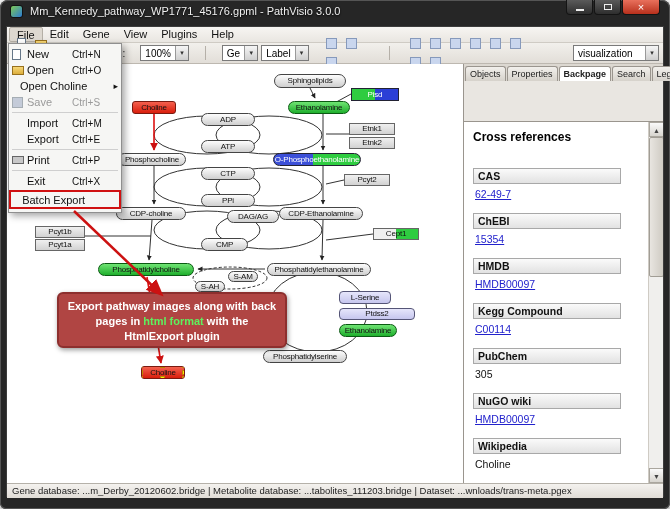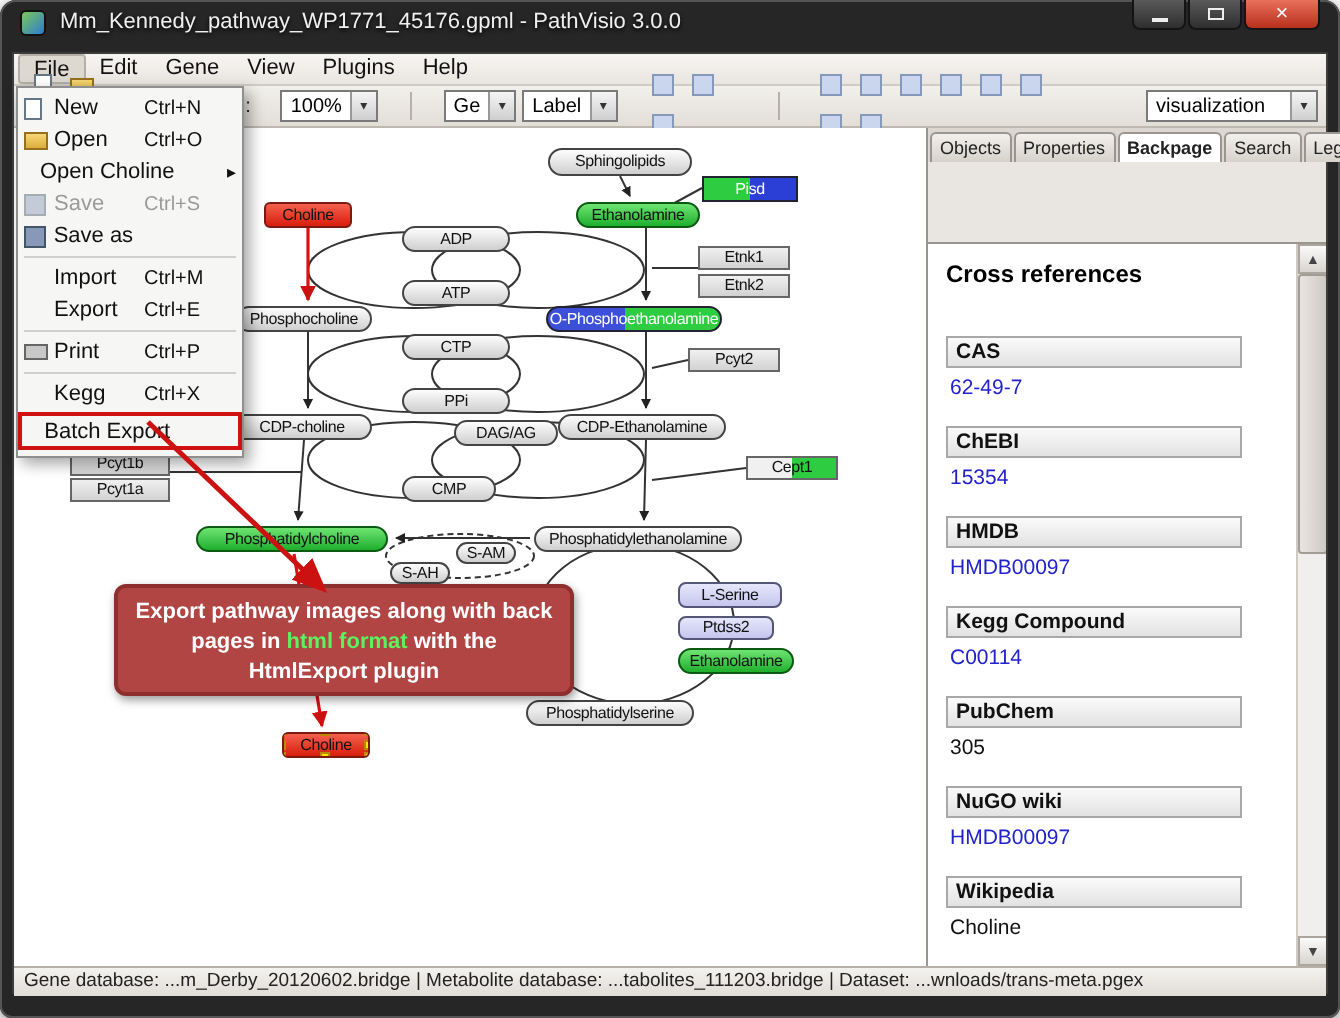--- a/index.html
+++ b/index.html
@@ -82,21 +82,21 @@
   .tabs { height: 17px; display: flex; align-items: flex-end; padding: 1px 1px 0 1px; background: #dcd8d1; }
   .tab { font-size: 9px; padding: 2px 4px; background: linear-gradient(#f2f0ec,#d6d2cb);
          border: 1px solid #9a958e; border-bottom: none; border-radius: 3px 3px 0 0; margin-right: 1px; color: #222; }
   .tab.active { background: #ffffff; font-weight: bold; }
   .panel-content { position: relative; flex: 1; background: #ffffff; border-top: 1px solid #9a958e;
                    padding: 8px 22px 8px 9px; overflow: hidden; }
   .xref-heading { font-size: 12px; font-weight: bold; color: #000000; margin-bottom: 24px; }
   .xref-name { width: 148px; height: 16px; line-height: 15px; font-size: 10.5px; font-weight: bold;
                background: linear-gradient(#fafafa,#e2e2e2); border: 1px solid #a8a8a8; padding-left: 4px; color: #111; }
   .xref-val { font-size: 10.5px; color: #111; margin: 4px 0 13px 2px; }
-  .xref-val.link { color: #2222cc; cursor: pointer; }
+  .xref-val.link { color: #2222cc; text-decoration: underline; cursor: pointer; }
   .expr-heading { font-size: 12px; font-weight: bold; color: #000; margin-top: 4px; }
   .scrollbar { position: absolute; right: 0; top: 0; bottom: 0; width: 15px; background: #f0efed;
                border-left: 1px solid #cfcbc4; }
   .sb-btn { width: 15px; height: 15px; font-size: 7px; color: #444; text-align: center; line-height: 15px;
             background: linear-gradient(#fafafa,#d8d5cf); border: 1px solid #aaa69e; }
   .sb-btn.sb-down { position: absolute; bottom: 0; }
   .sb-thumb { position: absolute; top: 15px; left: 0; width: 15px; height: 140px;
               background: linear-gradient(90deg,#e8e5e0,#cfcbc3); border: 1px solid #a19d95; border-radius: 2px; }
 
   
@@ -265,21 +265,21 @@
             <div class="node k-met" style="left: 272px; top: 143px; width: 84px; height: 13px; line-height: 11px;"><span class="nlabel">CDP-Ethanolamine</span></div>
             <div class="node k-halfgreen" style="left: 366px; top: 164px; width: 46px; height: 12px; line-height: 10px;"><span class="nlabel">Cept1</span></div>
             <div class="node k-met" style="left: 194px; top: 174px; width: 47px; height: 13px; line-height: 11px;"><span class="nlabel">CMP</span></div>
             <div class="node k-gene" style="left: 28px; top: 162px; width: 50px; height: 12px; line-height: 10px;"><span class="nlabel">Pcyt1b</span></div>
             <div class="node k-gene" style="left: 28px; top: 175px; width: 50px; height: 12px; line-height: 10px;"><span class="nlabel">Pcyt1a</span></div>
             <div class="node k-green" style="left: 91px; top: 199px; width: 96px; height: 13px; line-height: 11px;"><span class="nlabel">Phosphatidylcholine</span></div>
             <div class="node k-met" style="left: 188px; top: 217px; width: 30px; height: 11px; line-height: 9px;"><span class="nlabel">S-AH</span></div>
             <div class="node k-met" style="left: 221px; top: 207px; width: 30px; height: 11px; line-height: 9px;"><span class="nlabel">S-AM</span></div>
             <div class="node k-met" style="left: 260px; top: 199px; width: 104px; height: 13px; line-height: 11px;"><span class="nlabel">Phosphatidylethanolamine</span></div>
             <div class="node k-lav" style="left: 332px; top: 227px; width: 52px; height: 13px; line-height: 11px;"><span class="nlabel">L-Serine</span></div>
-            <div class="node k-lav" style="left: 332px; top: 244px; width: 48px; height: 12px; line-height: 10px;"><span class="nlabel">Ptdss2</span></div>
+            <div class="node k-lav" style="left: 332px; top: 244px; width: 76px; height: 12px; line-height: 10px;"><span class="nlabel">Ptdss2</span></div>
             <div class="node k-green" style="left: 332px; top: 260px; width: 58px; height: 13px; line-height: 11px;"><span class="nlabel">Ethanolamine</span></div>
             <div class="node k-met" style="left: 256px; top: 286px; width: 84px; height: 13px; line-height: 11px;"><span class="nlabel">Phosphatidylserine</span></div>
             <div class="node k-red" style="left: 134px; top: 302px; width: 44px; height: 13px; line-height: 11px;"><span class="nlabel">Choline</span><div class="handle" style="left: -4px; top: -4px;"></div><div class="handle" style="left: 18px; top: -4px;"></div><div class="handle" style="left: 40px; top: -4px;"></div><div class="handle" style="left: -4px; top: 2.5px;"></div><div class="handle" style="left: 40px; top: 2.5px;"></div><div class="handle" style="left: -4px; top: 9px;"></div><div class="handle" style="left: 18px; top: 9px;"></div><div class="handle" style="left: 40px; top: 9px;"></div></div>
           </div>
 
         <div class="annotation">
           <span>Export pathway images along with back pages in </span><span class="hl">html format</span><span> with the HtmlExport plugin</span>
         </div>
       </div>
 
@@ -360,28 +360,20 @@
           <span class="mi-sub">▸</span>
         </div>
         <div class="menu-item disabled">
           <span class="mi-icon">
             <span class="ic ic-save-file-icon"></span>
           </span>
           <span class="mi-label">Save</span>
           <span class="mi-short">Ctrl+S</span>
           <span class="mi-sub"></span>
         </div>
-        <div class="menu-item">
-          <span class="mi-icon">
-            <span class="ic ic-save-file-icon"></span>
-          </span>
-          <span class="mi-label">Save as</span>
-          <span class="mi-short"></span>
-          <span class="mi-sub"></span>
-        </div>
         <div class="menu-sep"></div>
         <div class="menu-item">
           <span class="mi-icon"></span>
           <span class="mi-label">Import</span>
           <span class="mi-short">Ctrl+M</span>
           <span class="mi-sub"></span>
         </div>
         <div class="menu-item">
           <span class="mi-icon"></span>
           <span class="mi-label">Export</span>
@@ -393,21 +385,21 @@
           <span class="mi-icon">
             <span class="ic ic-print-icon"></span>
           </span>
           <span class="mi-label">Print</span>
           <span class="mi-short">Ctrl+P</span>
           <span class="mi-sub"></span>
         </div>
         <div class="menu-sep"></div>
         <div class="menu-item">
           <span class="mi-icon"></span>
-          <span class="mi-label">Kegg</span>
+          <span class="mi-label">Exit</span>
           <span class="mi-short">Ctrl+X</span>
           <span class="mi-sub"></span>
         </div>
         <div class="menu-item highlighted">
           <span class="mi-icon"></span>
           <span class="mi-label">Batch Export</span>
           <span class="mi-short"></span>
           <span class="mi-sub"></span>
         </div>
       </div>

